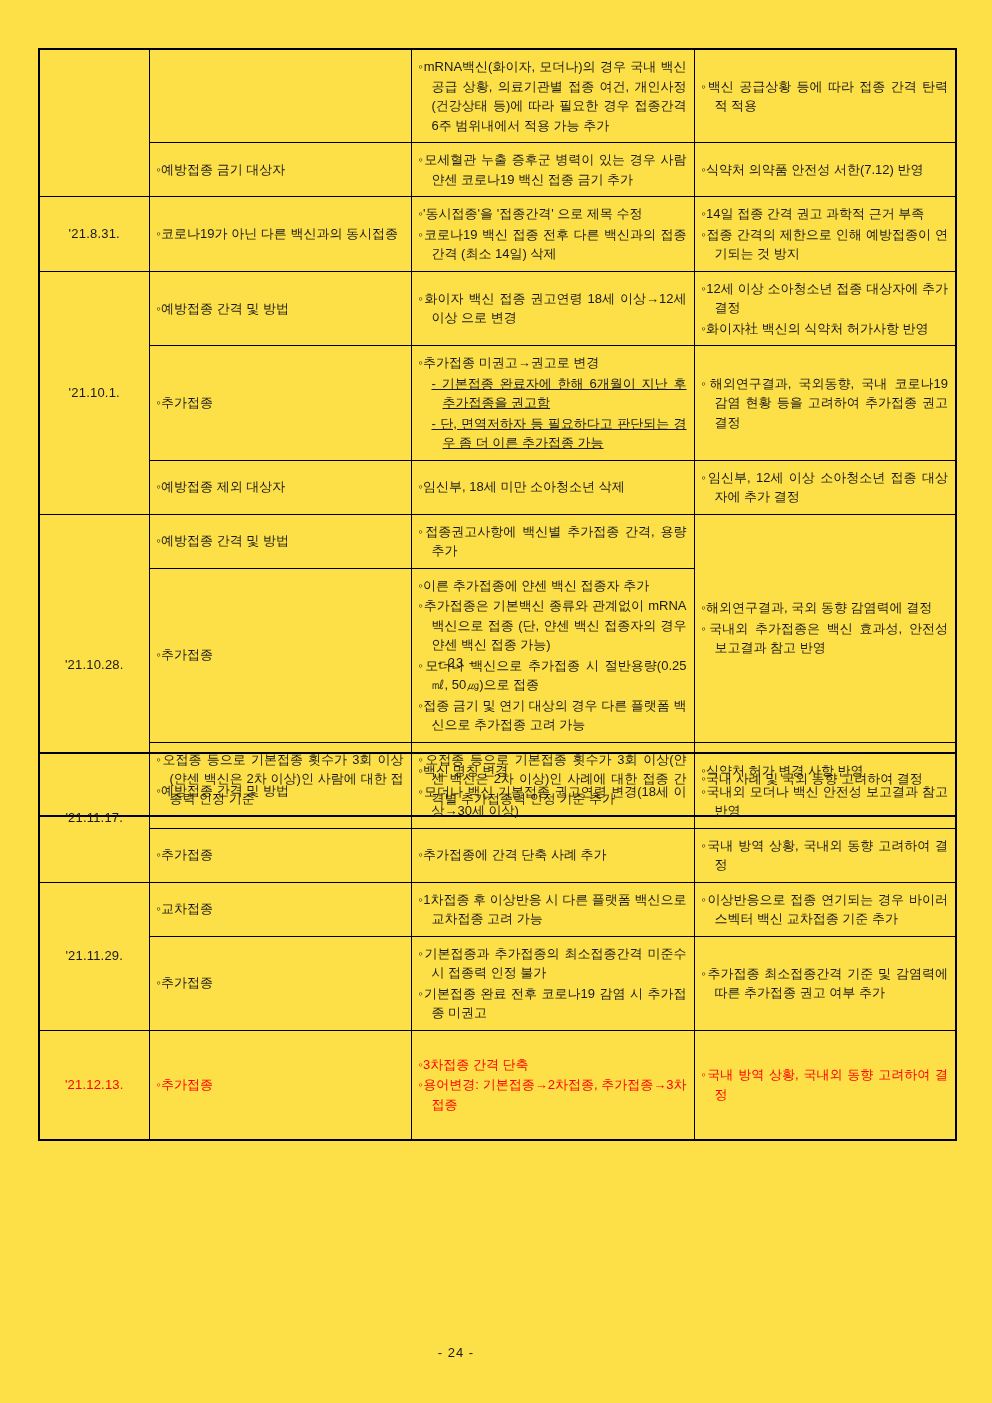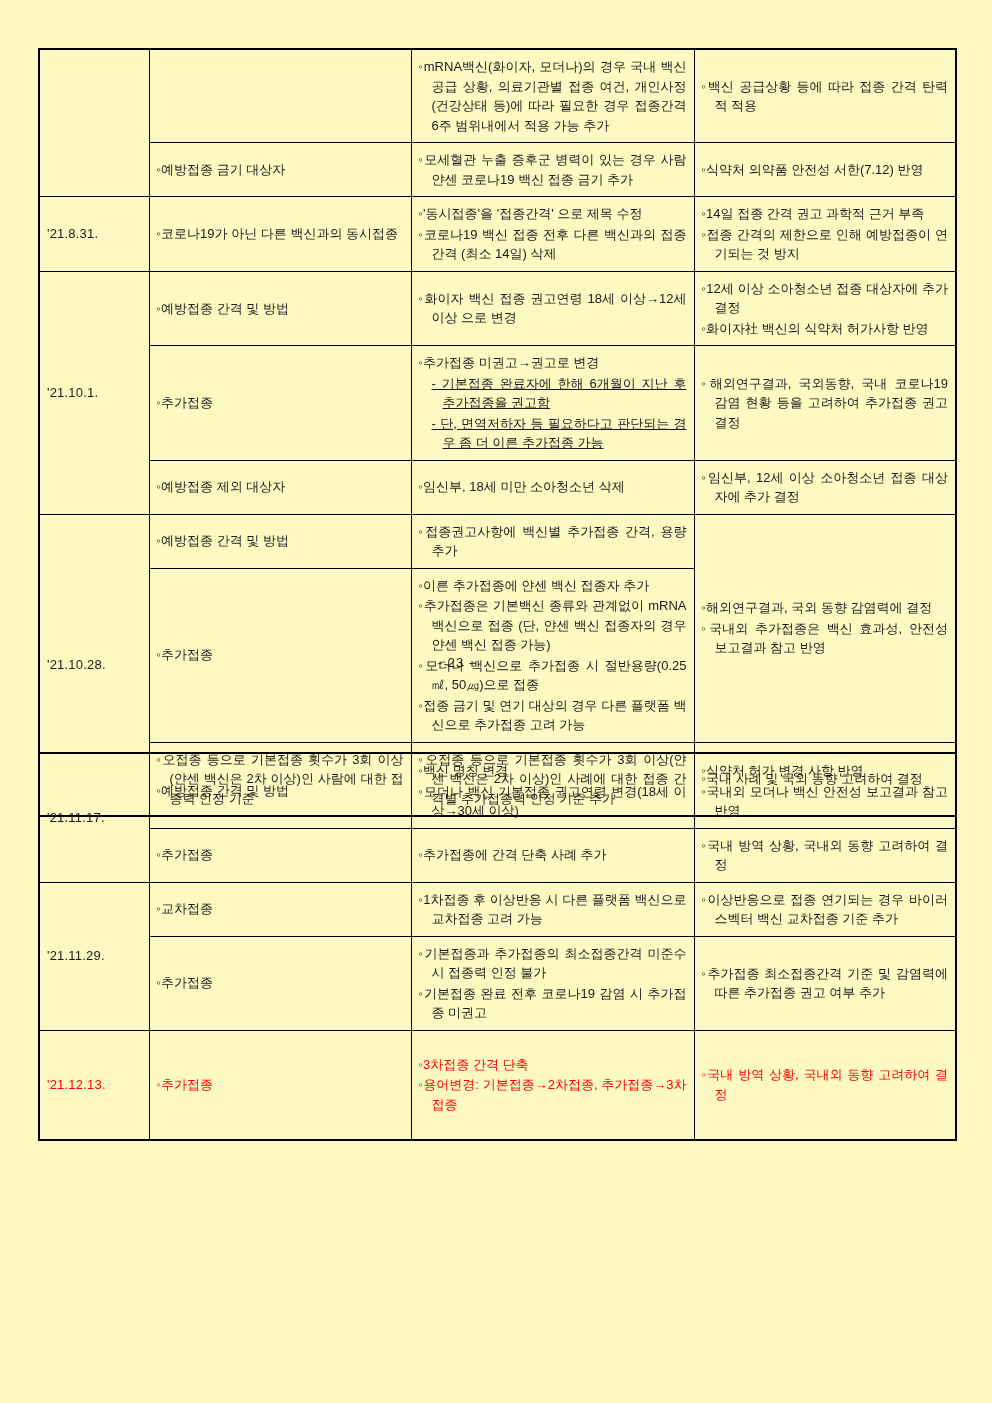--- a/index.html
+++ b/index.html
@@ -1,34 +1,34 @@
 <!DOCTYPE html>
 <html><head>
 <meta charset="utf-8">
 <style>
   html,body{margin:0;padding:0;background:#fff;}
   #canvas{
-    position:relative;width:992px;height:1403px;background:#fef9c3;
+    position:relative;width:992px;height:1403px;background:#fde047;
     font-family:"Liberation Sans","DejaVu Sans",sans-serif;
     color:#1a1a1a;font-size:13px;
   }
   table.rev-table{
     position:absolute;left:38px;width:917px;
     border-collapse:collapse;table-layout:fixed;
     border:2px solid #000;
   }
   #table-23{top:48px;}
   #table-24{top:752px;}
   table.rev-table td{
     border:1px solid #000;
     vertical-align:middle;
     padding:6px 7px;
     line-height:1.5;
   }
-  td.date-cell{letter-spacing:0.2px;}
+  td.date-cell{text-align:center;letter-spacing:0.2px;}
   .item{
     text-align:justify;
     padding-left:13px;text-indent:-13px;
     margin:1px 0;
   }
   .item.dash{
     padding-left:24px;text-indent:-11px;text-decoration:underline;
   }
   tr.red-group td{color:#ff0000;height:96px;}
   .page-num{
@@ -229,14 +229,15 @@
             <div class="item">◦3차접종 간격 단축</div>
             <div class="item">◦용어변경: 기본접종→2차접종, 추가접종→3차접종</div>
           </td>
           <td class="reason-cell">
             <div class="item">◦국내 방역 상황, 국내외 동향 고려하여 결정</div>
           </td>
         </tr>
       </tbody>
   </table>
 
+  <div id="page-num-24" class="page-num">- 24 -</div>
 
 </div>
 
 </body></html>

